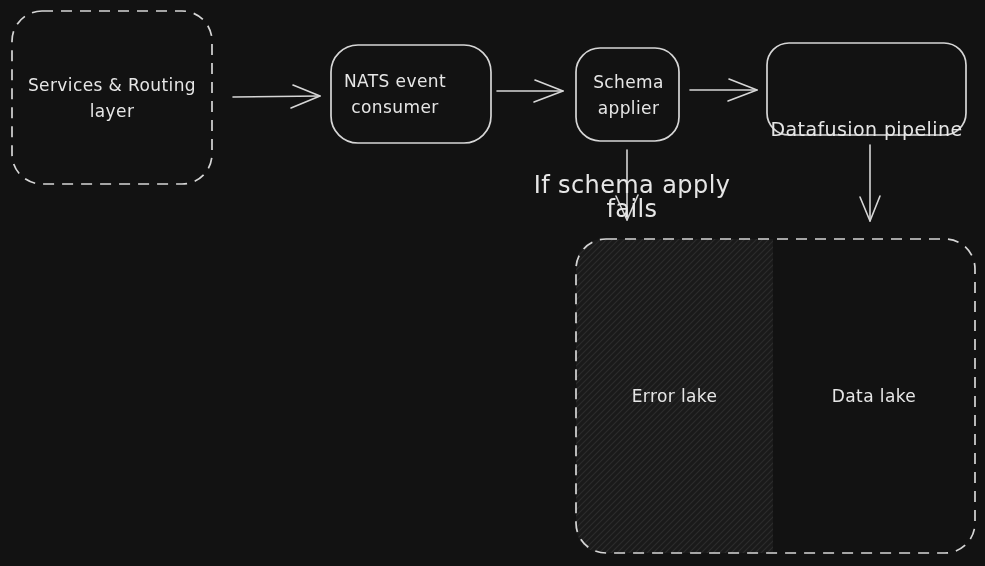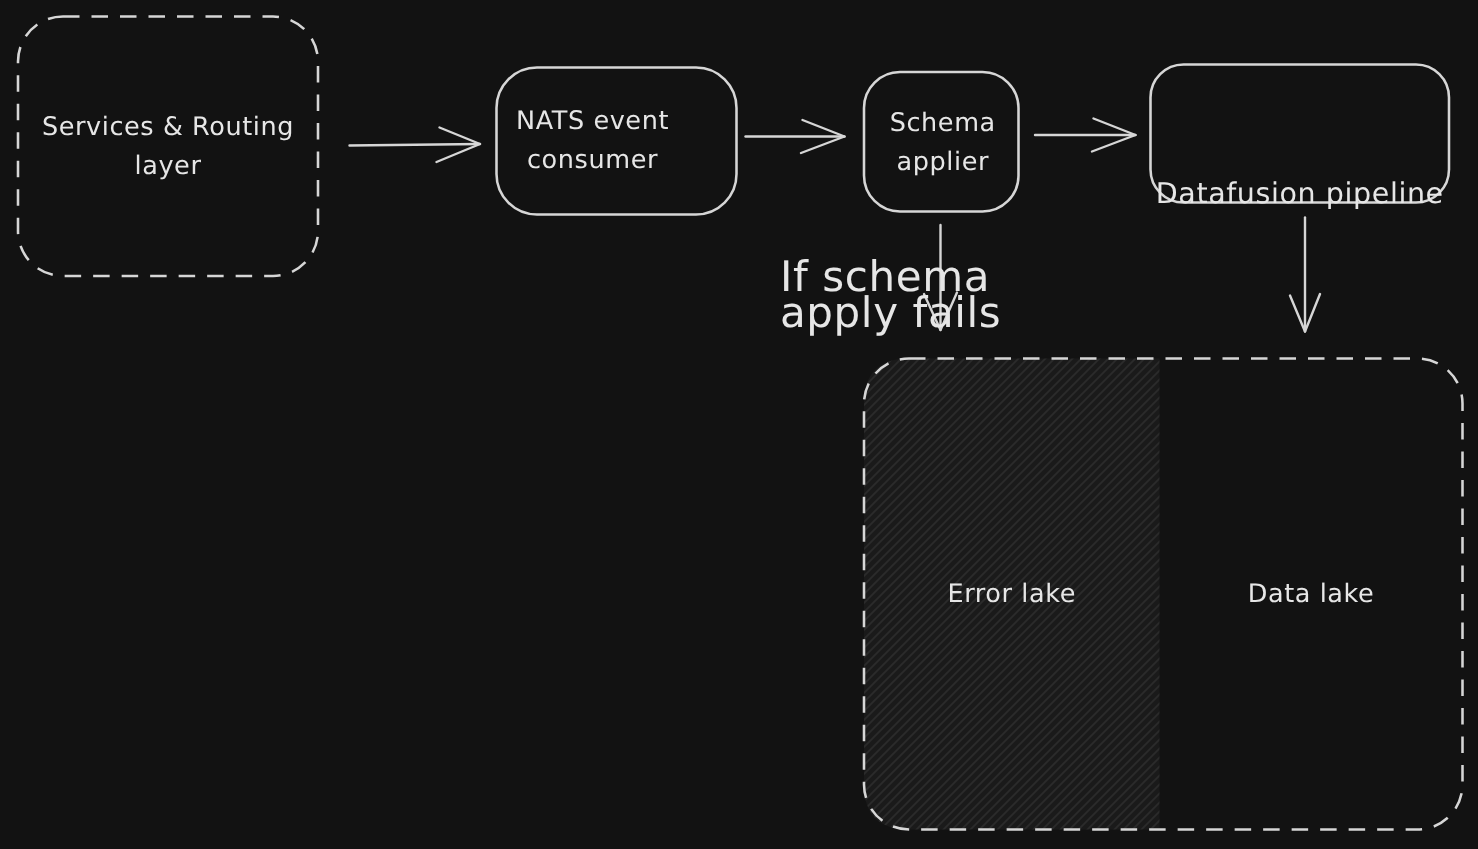--- a/index.html
+++ b/index.html
@@ -50,23 +50,24 @@
     text-align: center;
     color: var(--color-text);
     font-size: 17px;
     line-height: 26px;
     letter-spacing: 0.4px;
   }
   .label.nowrap { white-space: nowrap; }
   .annotation {
     position: absolute;
     color: var(--color-text);
-    font-size: 28px;
+    font-size: 24px;
     line-height: 24px;
     letter-spacing: 0.4px;
+    text-align: center;
   }
 </style>
 </head>
 <body>
 
 <div class="canvas">
 
   <svg class="shapes-layer" viewBox="0 0 985 566" xmlns="http://www.w3.org/2000/svg">
     <defs>
       <pattern id="hachure" patternUnits="userSpaceOnUse" width="6" height="6">

